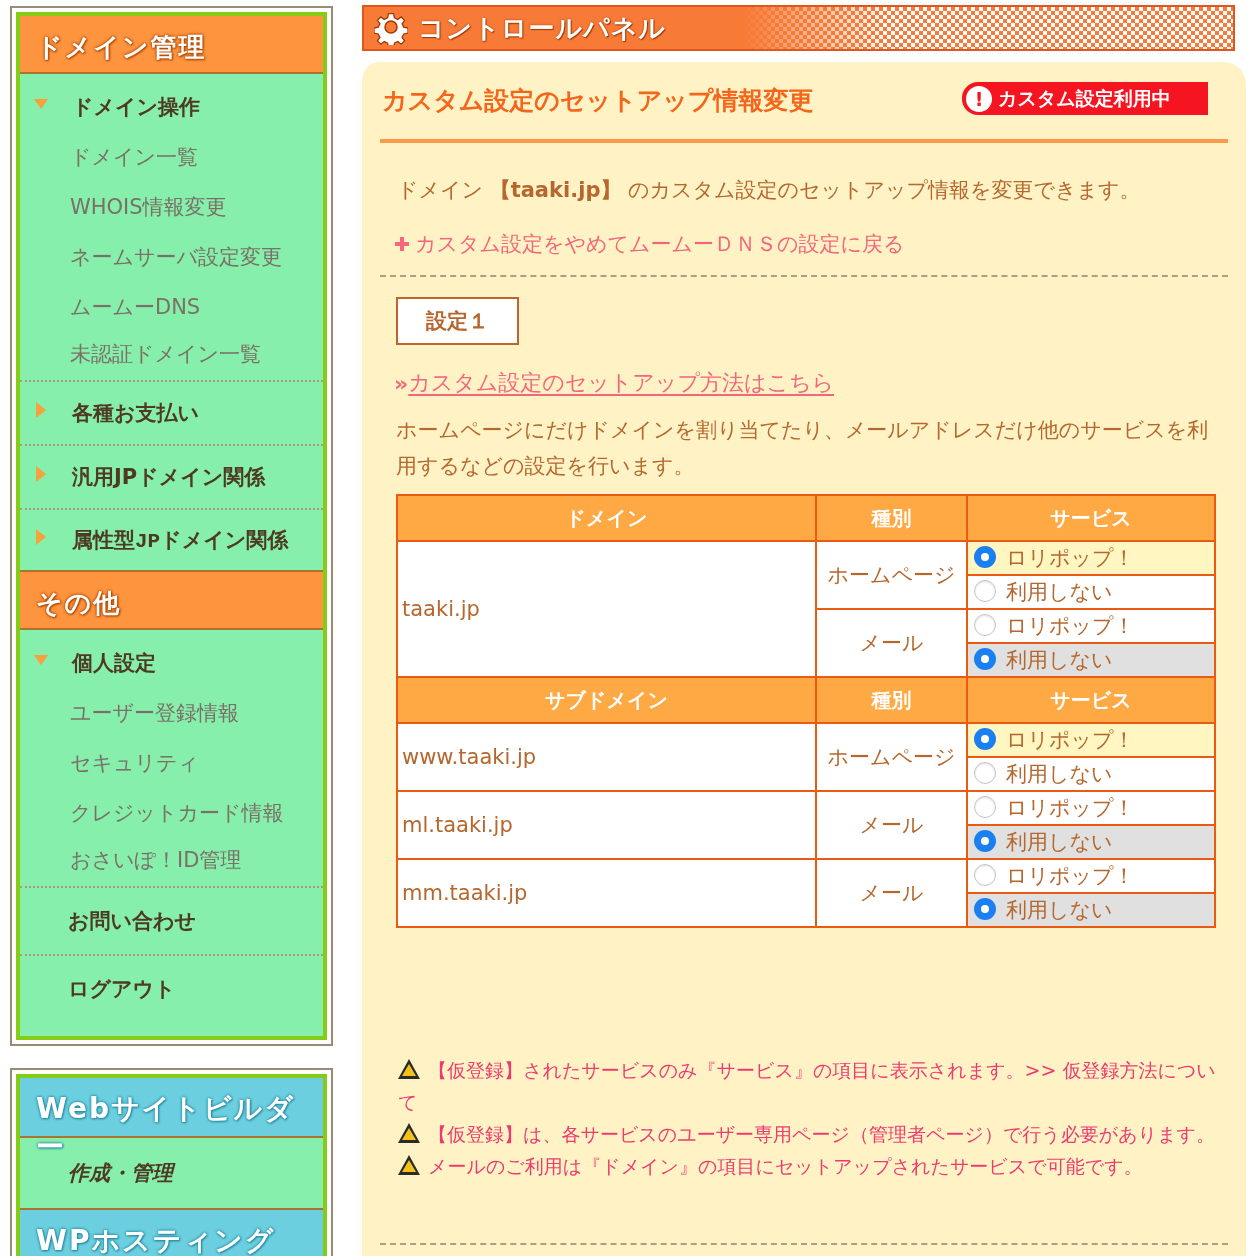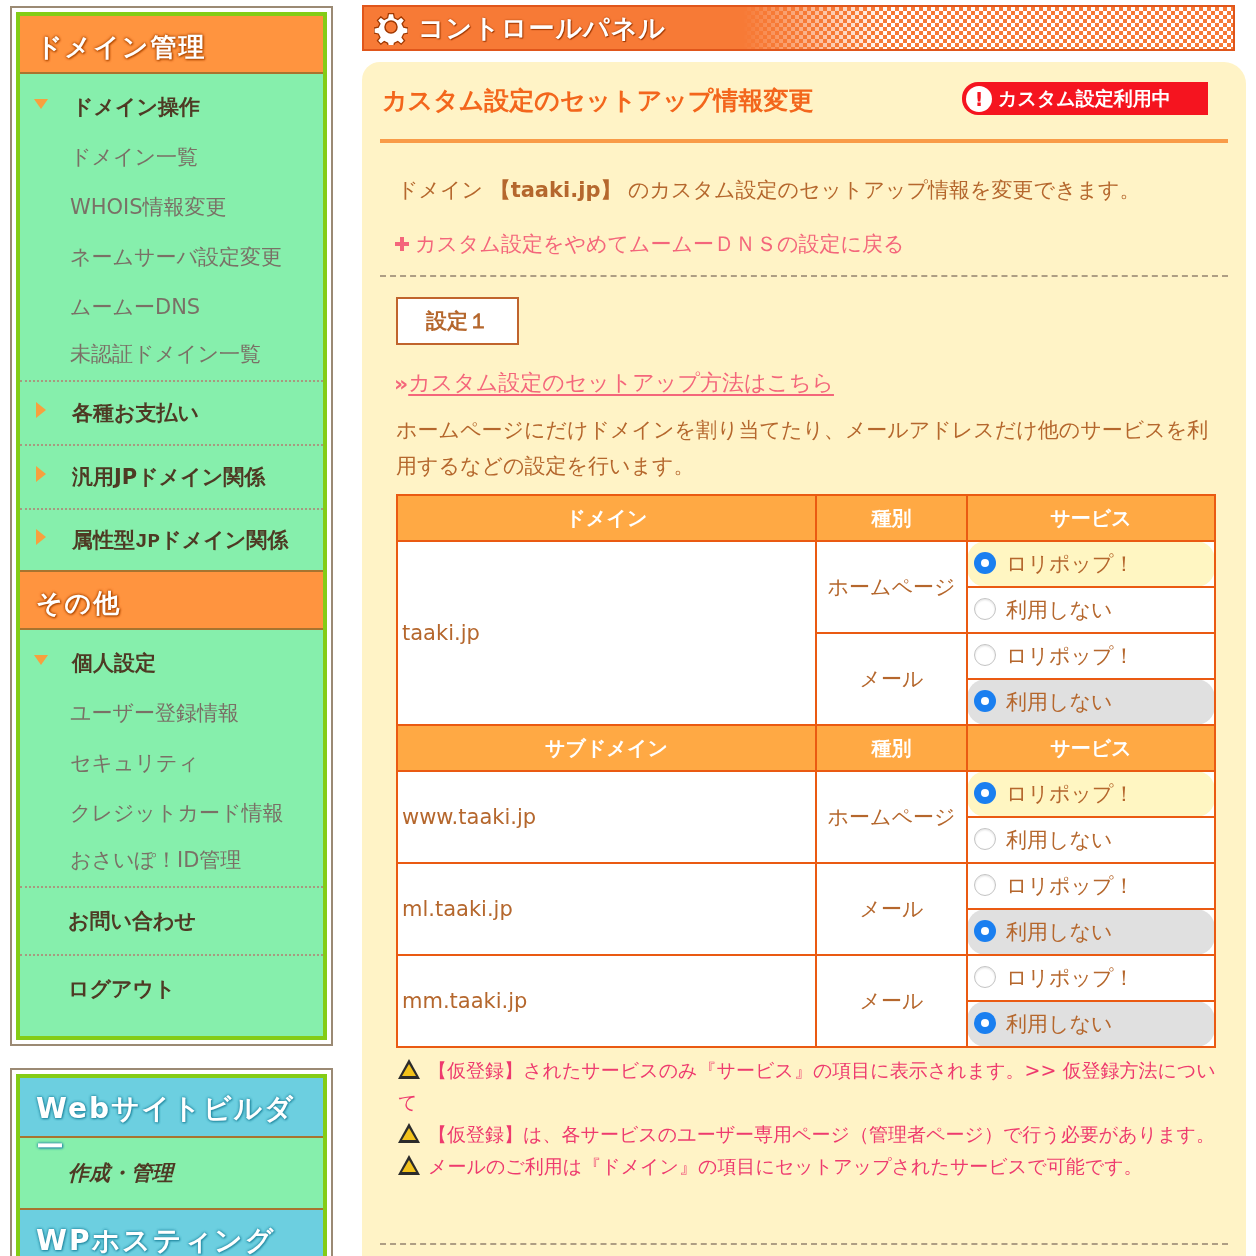--- a/index.html
+++ b/index.html
@@ -110,21 +110,21 @@
     position: absolute; left: 34px; top: 432px; width: 820px; border-collapse: collapse;
     background: #fff;
   }
   table.svc th, table.svc td { border: 2px solid #ea5a12; }
   table.svc th {
     background: #ffa944; color: #fff; font-weight: bold; font-size: 20px; height: 46px;
   }
   table.svc td { color: #b5672d; font-size: 21px; }
   td.domain { padding-left: 4px; vertical-align: middle; }
   td.kind { text-align: center; width: 151px; }
-  td.opt { width: 248px; height: 46px; padding-left: 6px; border-radius: 19px; }
+  td.opt { width: 248px; height: 34px; padding-left: 6px; }
   td.opt.sel-yellow { background: #fff6c2; }
   td.opt.sel-gray { background: #e0e0e0; }
   .radio {
     display: inline-block; width: 22px; height: 22px; border-radius: 50%; vertical-align: middle;
     margin-right: 10px; position: relative; top: -2px;
   }
   .radio.on { background: #1a7ff0; }
   .radio.on::after { content: ""; position: absolute; left: 7px; top: 7px; width: 8px; height: 8px; border-radius: 50%; background: #fff; }
   .radio.off { background: #fff; border: 1px solid #c4c4c4; box-shadow: inset 0 1px 2px rgba(0,0,0,0.12); }
 

